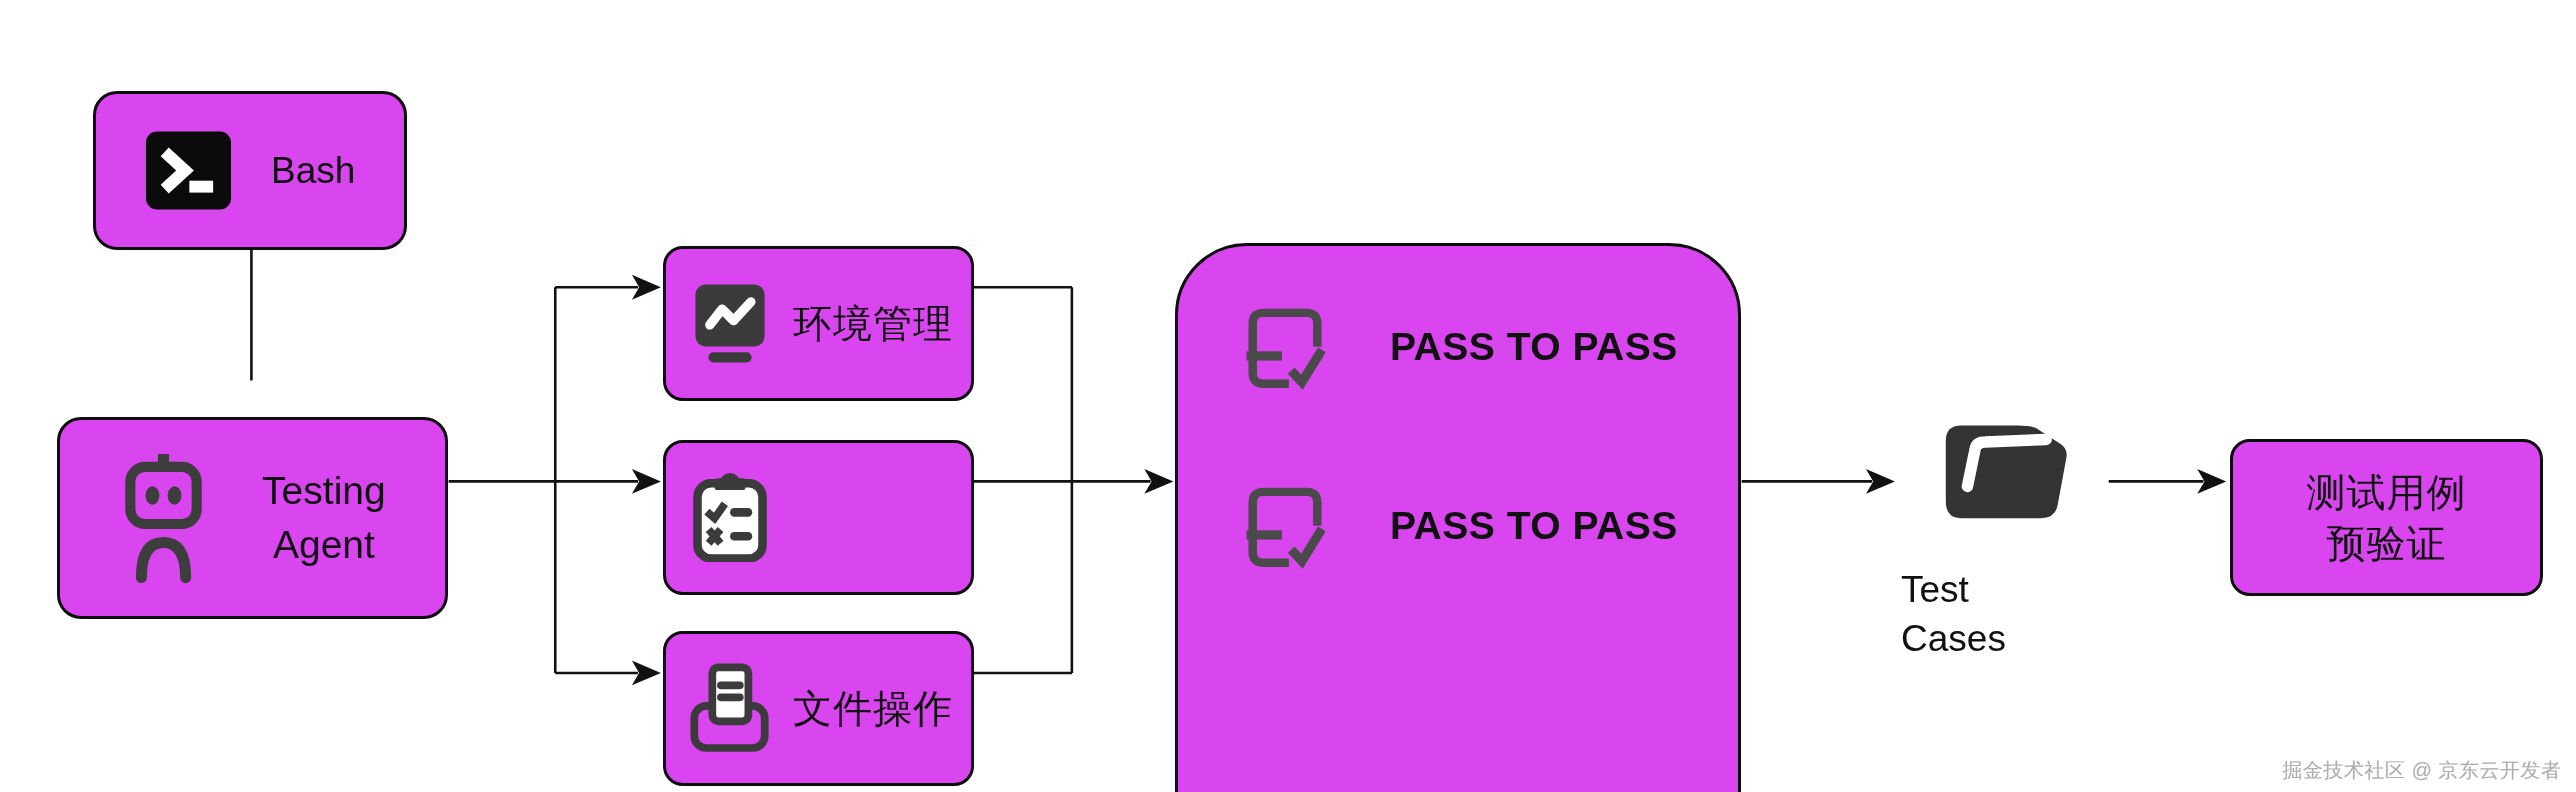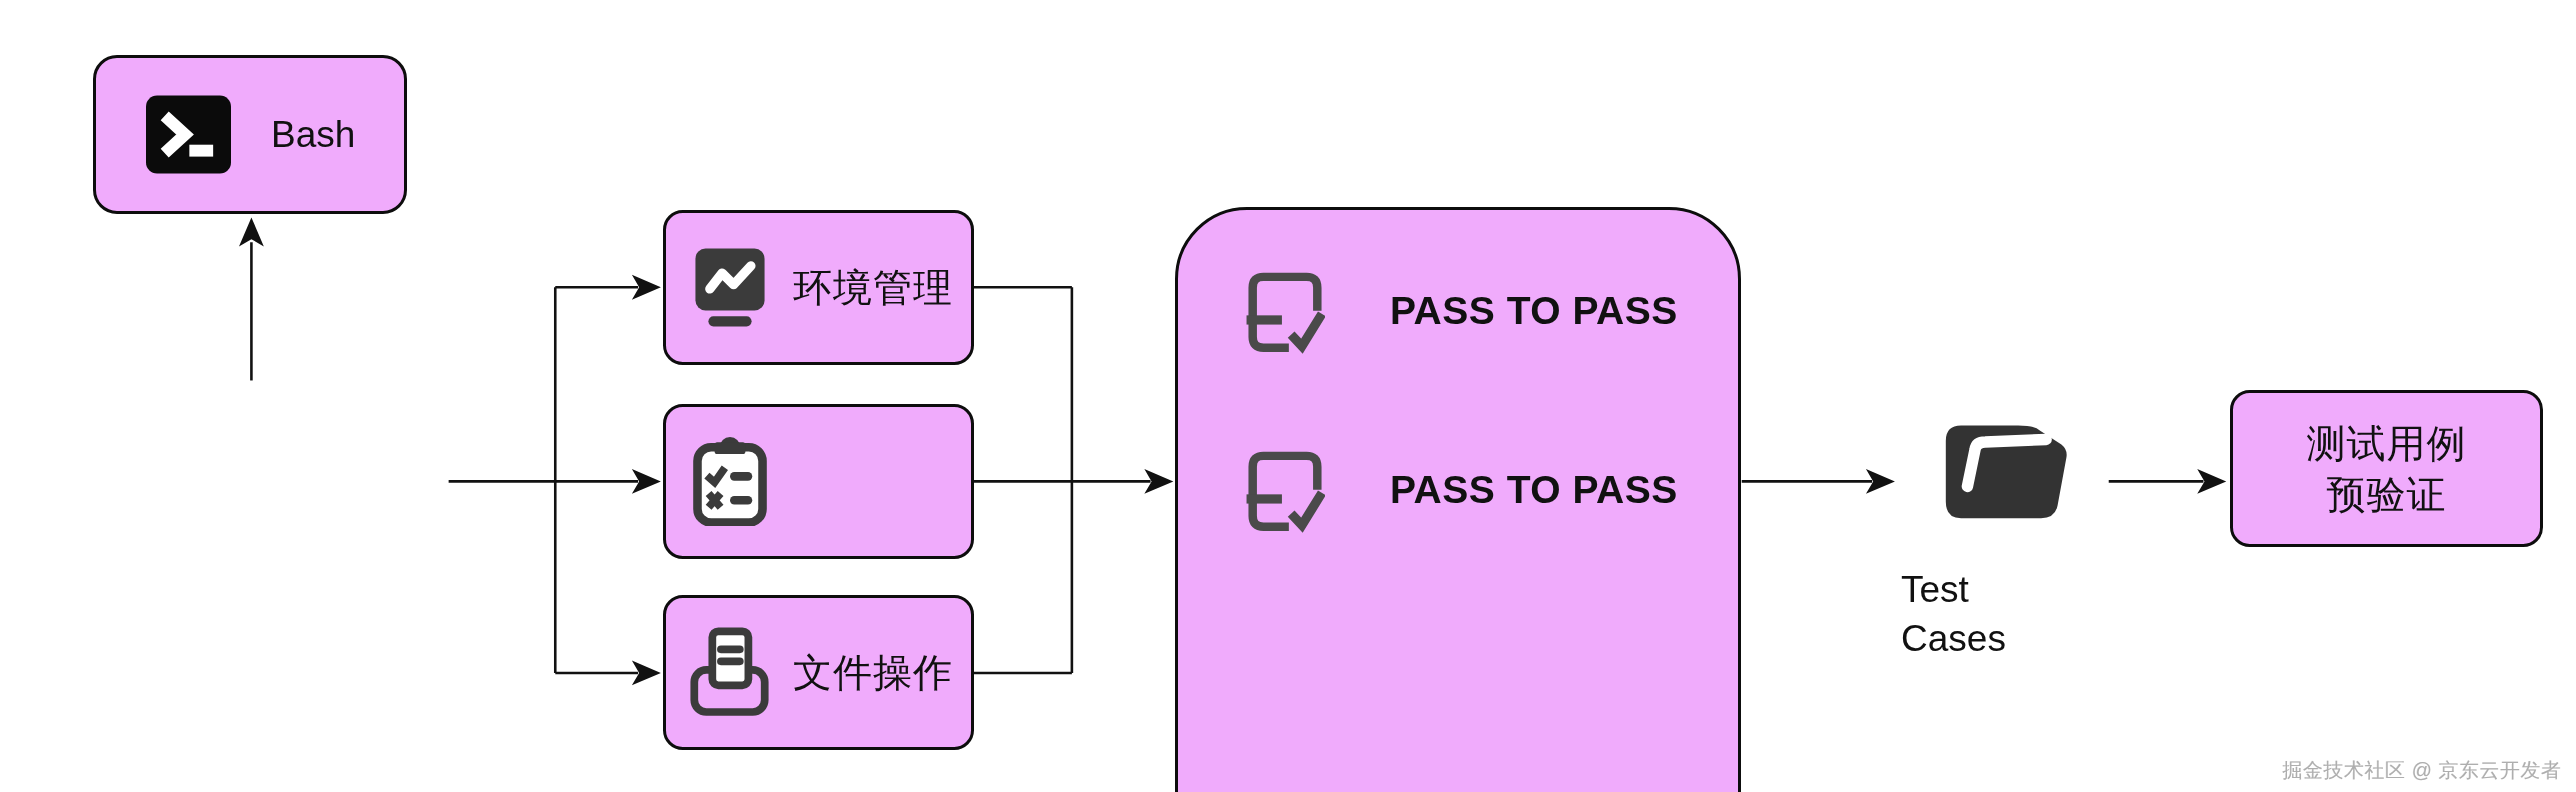--- a/index.html
+++ b/index.html
@@ -2,31 +2,31 @@
 <html style="font-size:8.3px"><head>
 <meta charset="utf-8">
 <style>
   html,body{margin:0;padding:0;background:#fff;}
   #canvas{
     position:relative;width:2576px;height:792px;background:#ffffff;
     font-family:"Liberation Sans","DejaVu Sans",sans-serif;color:#111;overflow:hidden;
   }
   #wires{position:absolute;left:0;top:0;width:2576px;height:792px;}
   .box{
-    position:absolute;box-sizing:border-box;background:#f0abfc;
-    border:3.1px solid #0d0d0d;display:flex;align-items:center;
+    position:absolute;box-sizing:border-box;background:#d946ef;
+    border:3.1px solid #0d0d0d;display:flex;align-items:center;margin-top:36px;
   }
   .box-bash{left:93px;top:55px;width:314px;height:159px;border-radius:24px;padding-left:50px;}
   .box-agent{left:57px;top:381px;width:391px;height:202px;border-radius:24px;padding-left:57px;}
   .box-tool{left:663px;width:311px;height:155px;border-radius:19.7px;padding-left:24px;}
   .box-env{top:210px;}
   .box-exec{top:404px;}
   .box-file{top:595px;}
   .box-big{left:1175px;top:207px;width:566px;height:687px;border-radius:72px;display:block;font-weight:bold;}
-  .box-right{left:2230px;top:390px;width:313px;height:157px;border-radius:19.7px;justify-content:center;}
+  .box-right{left:2230px;top:403px;width:313px;height:157px;border-radius:19.7px;justify-content:center;}
   .lbl{white-space:nowrap;}
   .bash-lbl{font-size:37px;margin-left:40px;}
   .agent-lbl{flex:1;text-align:center;font-size:39px;line-height:54px;padding-right:7.2px;}
   .tool-icon-wrap{width:79px;height:104px;display:flex;align-items:center;justify-content:center;flex:none;}
   .tool-lbl{font-size:39px;margin-left:24px;letter-spacing:1px;}
   .result-row{position:absolute;left:0;width:100%;height:104px;display:flex;align-items:center;padding-left:67px;box-sizing:border-box;}
   .row-1{top:49px;}.row-2{top:228px;}.row-3{top:414px;}
   .result-icon-wrap{width:80px;height:91px;flex:none;display:flex;align-items:center;justify-content:center;}
   .result-lbl{font-size:39px;margin-left:65px;letter-spacing:0.5px;}
   .folder-wrap{position:absolute;left:1942px;top:422px;width:127px;height:101px;}
@@ -72,20 +72,37 @@
     <span>
       <svg width="85" height="79" viewBox="0 0 100 92">
         <rect x="0" y="0" width="100" height="92" rx="13" fill="#0b0b0b"></rect>
         <path d="M22 24 L46 46 L22 68" stroke="#ffffff" stroke-width="14" fill="none" stroke-linejoin="miter"></path>
         <rect x="51" y="58" width="28" height="14" fill="#ffffff"></rect>
       </svg>
     </span>
     <span class="lbl bash-lbl">Bash</span>
   </div>
 
+  <div class="box box-agent">
+    <span>
+      <svg width="93" height="129" viewBox="0 0 100 140">
+        <g fill="#3d3d3d">
+          <rect x="44" y="0" width="12" height="16"></rect>
+          <ellipse cx="38" cy="45" rx="7.5" ry="10"></ellipse>
+          <ellipse cx="62" cy="45" rx="7.5" ry="10"></ellipse>
+        </g>
+        <rect x="14" y="14" width="72" height="62" rx="16" fill="none" stroke="#3d3d3d" stroke-width="11"></rect>
+        <path d="M26 134 Q26 96 50 96 Q74 96 74 134" fill="none" stroke="#3d3d3d" stroke-width="12" stroke-linecap="round"></path>
+      </svg>
+    </span>
+    <span class="agent-lbl">
+      <div>Testing</div>
+      <div>Agent</div>
+    </span>
+  </div>
 
   <div class="box box-tool box-env">
     <span class="tool-icon-wrap">
       <svg width="72" height="79" viewBox="0 0 100 108">
         <rect x="2" y="0" width="96" height="86" rx="14" fill="#3b3b3b"></rect>
         <path d="M22 56 L39 34 L55 50 L79 24" stroke="#ffffff" stroke-width="13" fill="none" stroke-linecap="round" stroke-linejoin="round"></path>
         <rect x="20" y="94" width="60" height="14" rx="7" fill="#3b3b3b"></rect>
       </svg>
     </span>
     <span class="lbl tool-lbl">环境管理</span>

